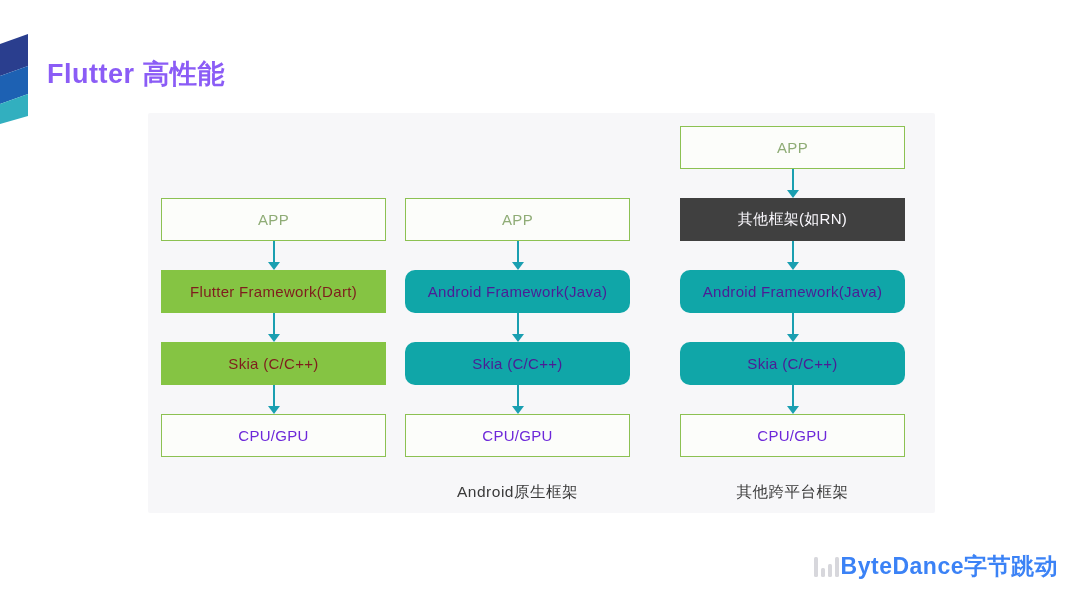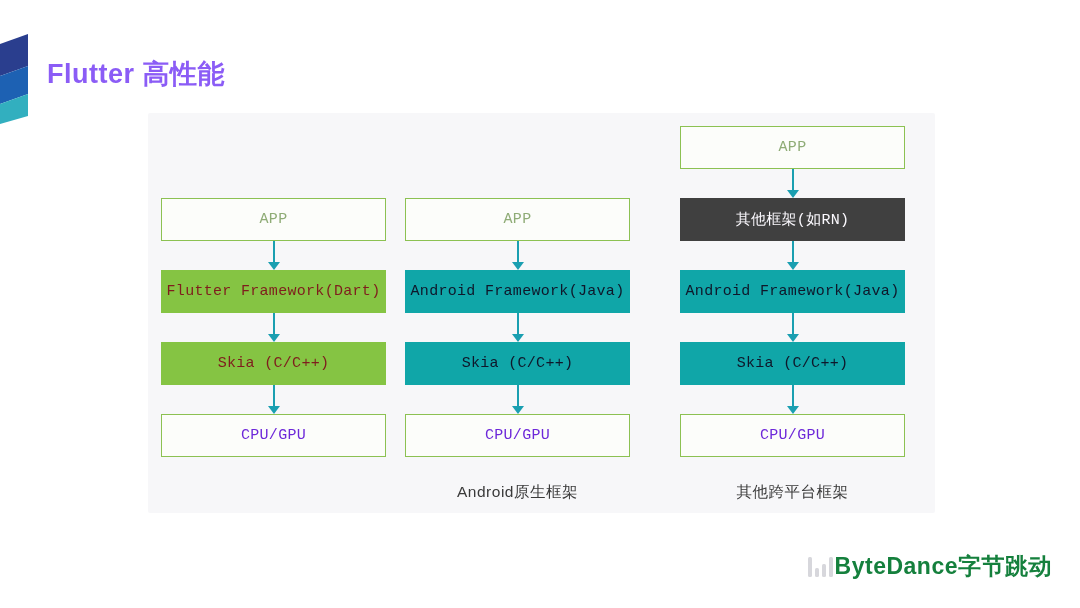--- a/index.html
+++ b/index.html
@@ -42,21 +42,20 @@
     border-radius: 2px;
   }
   .column {
     position: absolute;
     top: 13px;
     width: 225px;
     height: 331px;
     display: flex;
     flex-direction: column;
     justify-content: flex-end;
-    font-family: Liberation Mono, monospace;
   }
   .box {
     height: 43px;
     box-sizing: border-box;
     display: flex;
     align-items: center;
     justify-content: center;
     font-size: 15px;
     letter-spacing: 0.3px;
     flex: 0 0 auto;
@@ -65,21 +64,21 @@
     background: #fcfdfa;
     border: 1.5px solid #8cc152;
     color: #8fac76;
   }
   .box.outline-gray {
     background: #fcfdfa;
     border: 1.5px solid #8cc152;
     color: #6d28d9;
   }
   .box.green  { background: #85c443; color: #7f1d1d; text-align: right; }
-  .box.teal   { background: #10a6a8; color: #0f172a; }
+  .box.teal   { background: #10a6a8; color: #4c1d95; border-radius: 10px; }
   .box.purple { background: #404040; color: #fbf9fe; }
   .arrow {
     position: relative;
     height: 29px;
     flex: 0 0 auto;
   }
   .arrow-line {
     position: absolute;
     left: 50%;
     top: 0;
@@ -104,25 +103,25 @@
     top: 369px;
     width: 225px;
     text-align: center;
     font-size: 15.5px;
     color: #3a3a3a;
     letter-spacing: 0.5px;
   }
   
   #footer-brand {
     position: absolute;
-    right: 28px;
+    right: 22px;
     top: 551px;
     display: flex;
     align-items: center;
-    color: #15803d;
+    color: #3b82f6;
   }
   #footer-brand .brand-text {
     font-size: 23px;
     font-weight: bold;
     letter-spacing: 0.5px;
   }
 </style>
 </head>
 <body>
 

